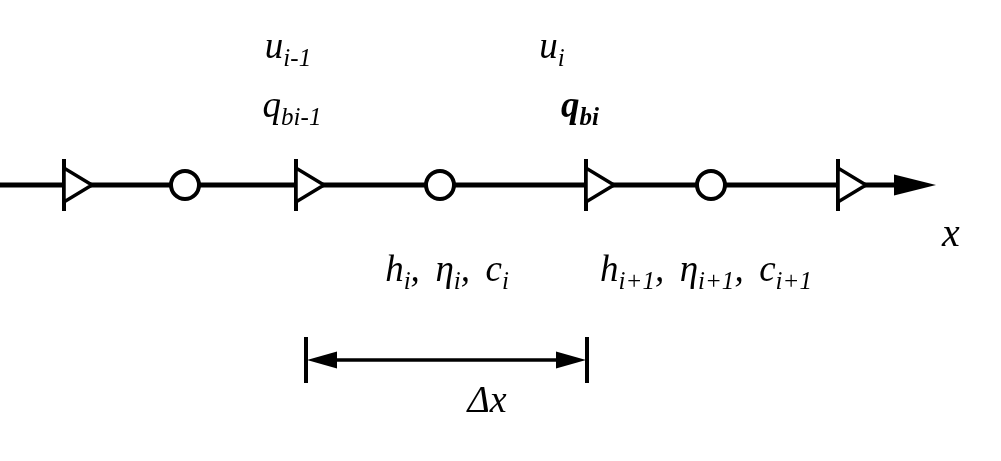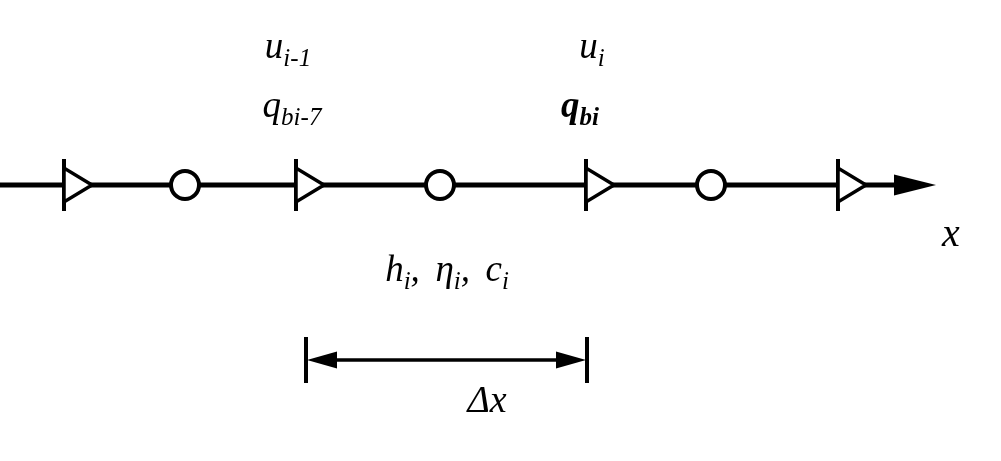--- a/index.html
+++ b/index.html
@@ -73,27 +73,28 @@
       <line x1="306" y1="337" x2="306" y2="383" stroke="#000" stroke-width="4"></line>
       <line x1="587" y1="337" x2="587" y2="383" stroke="#000" stroke-width="4"></line>
       <line x1="318" y1="360" x2="575" y2="360" stroke="#000" stroke-width="3.5"></line>
       <polygon points="307,360 337,351.5 337,368.5" fill="#000"></polygon>
       <polygon points="586,360 556,351.5 556,368.5" fill="#000"></polygon>
     </g>
   </svg>
 
   <div class="label" style="left:288px;top:27px;"><span>u</span><sub>i-1</sub></div>
 
-  <div class="label" style="left:292px;top:86px;"><span>q</span><sub>bi-7</sub></div>
+  <div class="label" style="left:292px;top:86px;"><span>q</span><sub>bi-1</sub></div>
 
-  <div class="label" style="left:592px;top:27px;"><span>u</span><sub>i</sub></div>
+  <div class="label" style="left:552px;top:27px;"><span>u</span><sub>i</sub></div>
 
   <div class="label" style="left:580px;top:86px;font-weight:bold;"><span>q</span><sub>bi</sub></div>
 
   <div class="label axis-label" style="left:951px;top:213px;">x</div>
 
 
   <div class="label" style="left:447px;top:250px;"><span>h</span><sub>i</sub><span class="sep">,</span><span>η</span><sub>i</sub><span class="sep">,</span><span>c</span><sub>i</sub></div>
 
+  <div class="label" style="left:706px;top:250px;"><span>h</span><sub>i+1</sub><span class="sep">,</span><span>η</span><sub>i+1</sub><span class="sep">,</span><span>c</span><sub>i+1</sub></div>
 
   <div class="label dx-label" style="left:447px;top:380px;margin-left:40px;">Δx</div>
 
 </div>
 
 </body></html>

